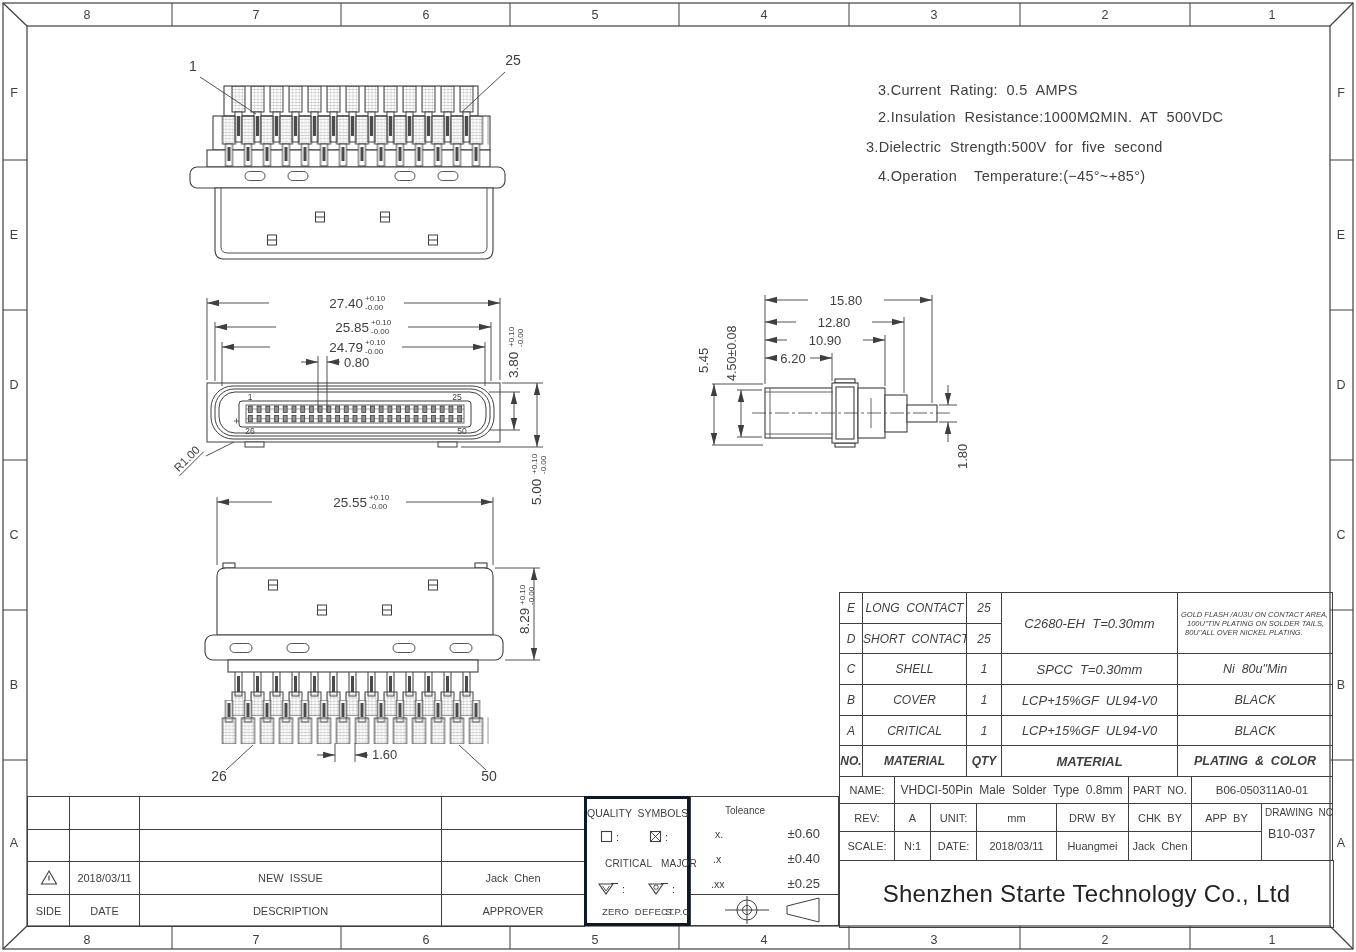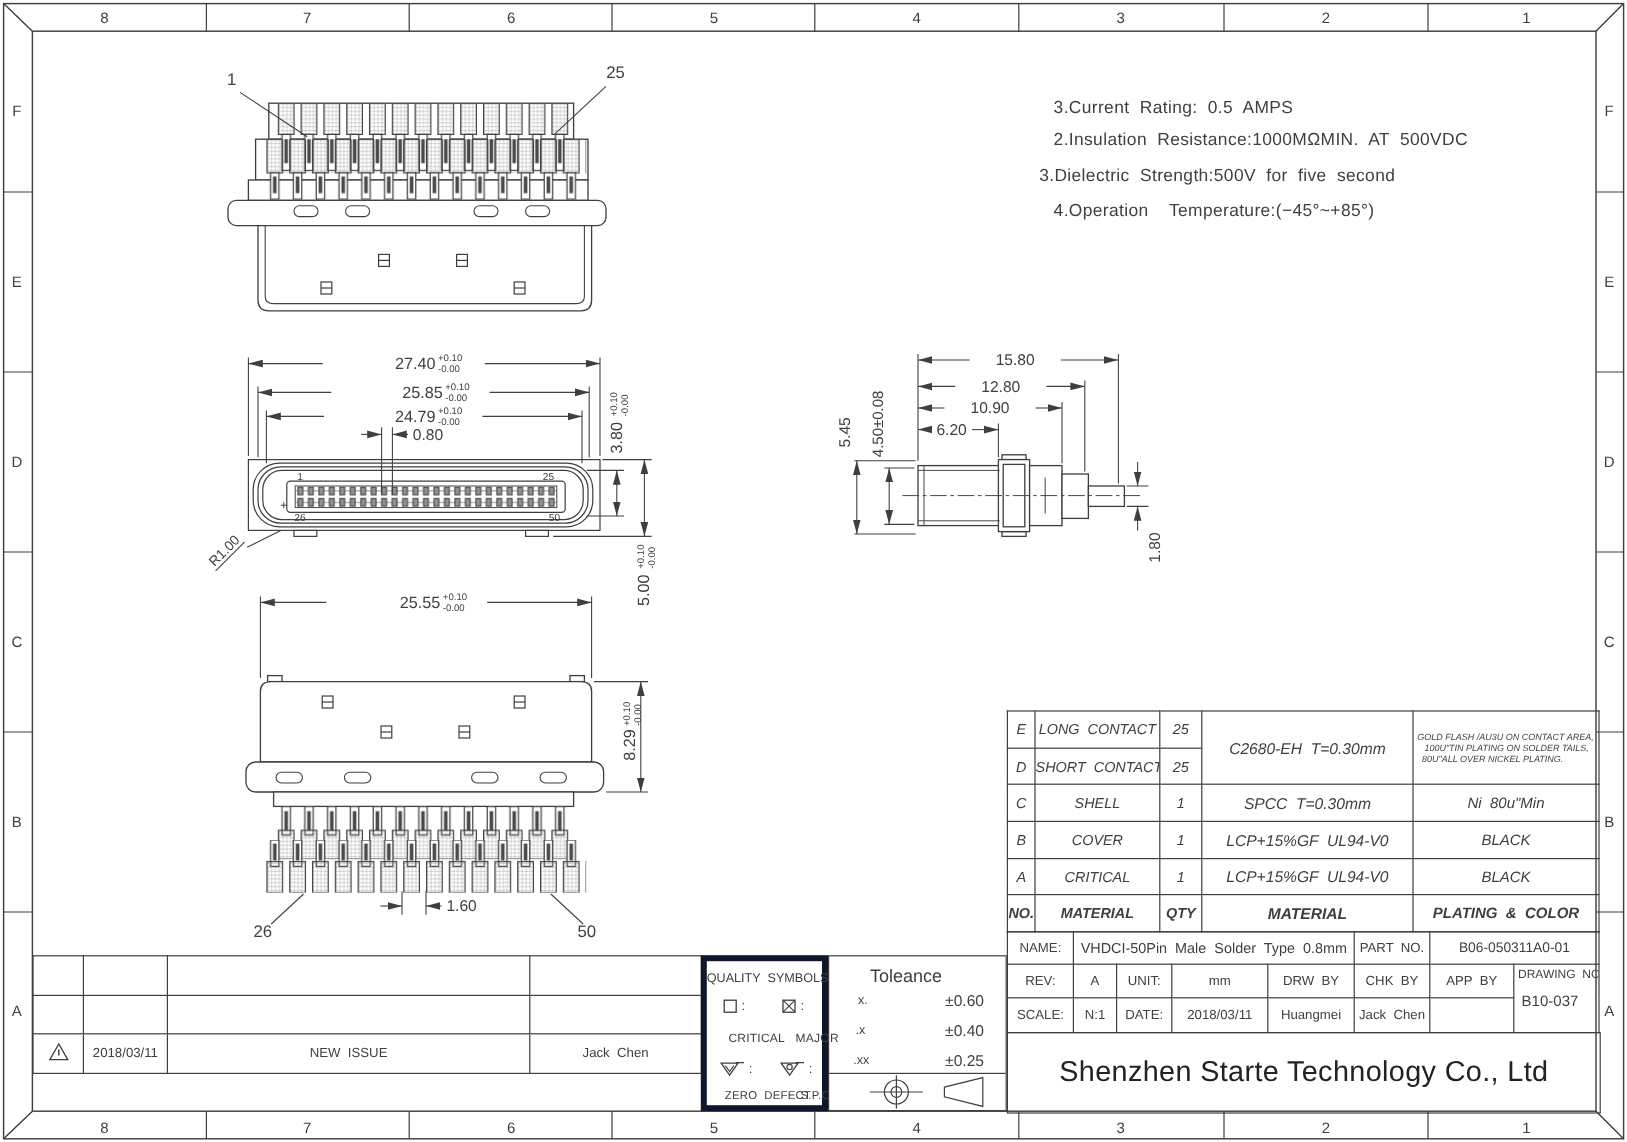--- a/index.html
+++ b/index.html
@@ -440,25 +440,31 @@
         <td>
           <svg width="18" height="17" viewBox="0 0 18 17">
                 <polygon points="9,2 16.5,15 1.5,15" fill="none" stroke="#3f3f3f" stroke-width="1.1"></polygon>
                 <line x1="9" y1="6.5" x2="9" y2="11.5" stroke="#3f3f3f" stroke-width="1.2"></line>
               </svg>
         </td>
         <td class="pre">2018/03/11</td>
         <td class="pre">NEW  ISSUE</td>
         <td class="pre">Jack  Chen</td>
       </tr>
+      <tr style="height:32px;">
+        <td class="pre">SIDE</td>
+        <td class="pre">DATE</td>
+        <td class="pre">DESCRIPTION</td>
+        <td class="pre">APPROVER</td>
+      </tr>
     </tbody>
       </table>
   </div>
 
-  <div class="blk" style="left:584px;top:796px;width:106px;height:130px;border:5px solid #0f172a;box-sizing:border-box;">
+  <div class="blk" style="left:584px;top:796px;width:106px;height:130px;border:3px solid #0f172a;box-sizing:border-box;">
     <div class="pre" style="position:absolute;left:0;top:8px;width:100%;text-align:center;font-size:10.5px;">QUALITY  SYMBOLS</div>
     <div class="icon-row" style="position:absolute;left:13px;top:31px;">
       <svg width="13" height="13">
           <rect x="1.5" y="1.5" width="10" height="10" fill="none" stroke="#3f3f3f" stroke-width="1.1"></rect>
         </svg>
       <span style="font-size:11px;">:</span>
     </div>
     <div class="icon-row" style="position:absolute;left:62px;top:31px;">
       <svg width="13" height="13">
           <rect x="1.5" y="1.5" width="10" height="10" fill="none" stroke="#3f3f3f" stroke-width="1.1"></rect>
@@ -482,21 +488,21 @@
           <circle cx="9" cy="6.2" r="2.2" fill="none" stroke="#3f3f3f" stroke-width="0.9"></circle>
           <line x1="14" y1="2.5" x2="21" y2="2.5" stroke="#3f3f3f" stroke-width="1.1"></line>
         </svg>
       <span style="font-size:11px;">:</span>
     </div>
     <div class="q-lab pre" style="position:absolute;left:3px;top:107px;font-size:9.5px;">ZERO  DEFECT</div>
     <div class="q-lab pre" style="position:absolute;left:66px;top:107px;font-size:9.5px;">S.P.C</div>
   </div>
 
   <div class="blk" style="left:690px;top:796px;width:149px;height:130px;border:1px solid #3f3f3f;box-sizing:border-box;">
-    <div class="pre" style="position:absolute;left:34px;top:8px;font-size:15px;">Toleance</div>
+    <div class="pre" style="position:absolute;left:34px;top:8px;font-size:10px;">Toleance</div>
     <div class="pre" style="position:absolute;left:24px;top:31px;font-size:10.5px;">x.</div>
     <div class="pre" style="position:absolute;right:18px;top:29px;font-size:13px;">±0.60</div>
     <div class="pre" style="position:absolute;left:22px;top:56px;font-size:10.5px;">.x</div>
     <div class="pre" style="position:absolute;right:18px;top:54px;font-size:13px;">±0.40</div>
     <div class="pre" style="position:absolute;left:20px;top:81px;font-size:10.5px;">.xx</div>
     <div class="pre" style="position:absolute;right:18px;top:79px;font-size:13px;">±0.25</div>
     <div style="position:absolute;left:0;top:97px;width:100%;border-top:1px solid #3f3f3f;"></div>
     <svg style="position:absolute;left:0;top:98px;" width="147" height="30" viewBox="0 0 147 30">
       <circle cx="56" cy="15" r="10" fill="none" stroke="#3f3f3f" stroke-width="1"></circle>
       <circle cx="56" cy="15" r="4.5" fill="none" stroke="#3f3f3f" stroke-width="1"></circle>

